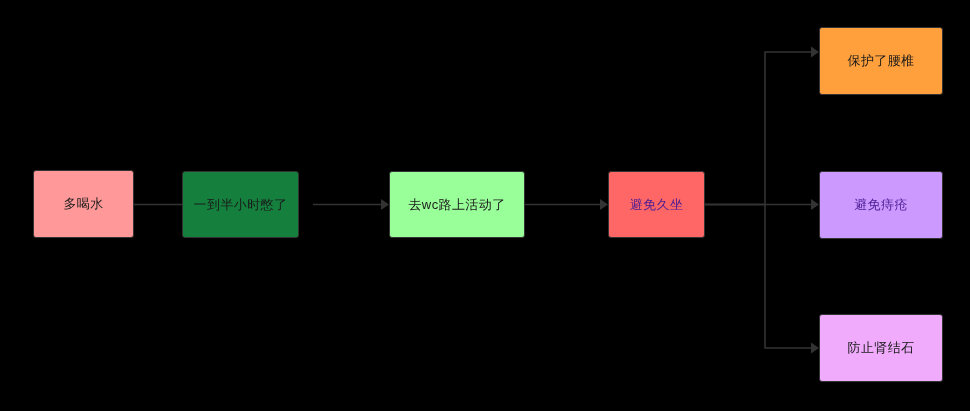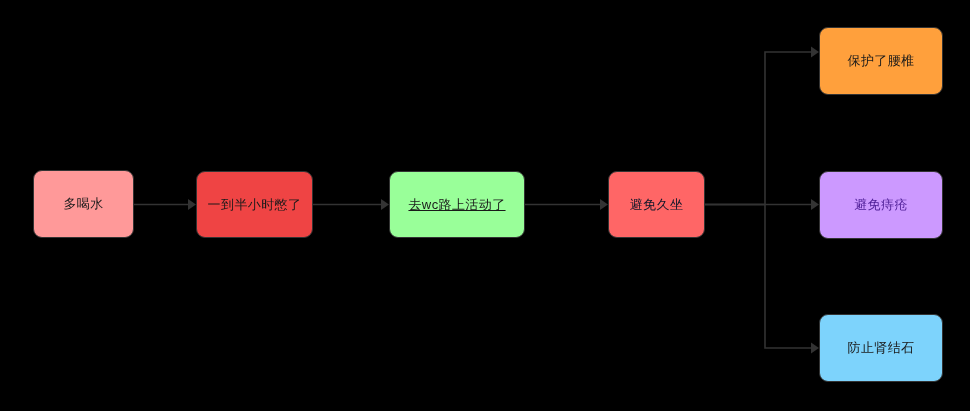--- a/index.html
+++ b/index.html
@@ -23,21 +23,21 @@
     left: 0;
     top: 0;
     width: 970px;
     height: 411px;
     pointer-events: none;
   }
   .node {
     position: absolute;
     box-sizing: border-box;
     border: 1.6px solid #333333;
-    border-radius: 9px;
+    border-radius: 3px;
     display: flex;
     align-items: center;
     justify-content: center;
     text-align: center;
     line-height: 1.2;
   }
   .node-label {
     font-size: 13px;
     color: #1a1a1a;
     letter-spacing: 0.4px;
@@ -72,32 +72,32 @@
       </g>
       <g>
         <path d="M 705 204.5 L 765 204.5 L 765 348 L 811 348" fill="none" stroke="#333333" stroke-width="1.6" stroke-linecap="butt" stroke-linejoin="miter"></path>
         <polygon points="819,348 811,342.5 811,353.5" fill="#333333"></polygon>
       </g>
     </svg>
   <div id="node-layer">
       <div class="node" style="left: 25px; top: 170px; width: 101px; height: 68px; background: rgb(255, 153, 153); border-color: rgb(51, 51, 51); margin-left: 8px;">
         <span class="node-label" style="color: rgb(26, 26, 26);">多喝水</span>
       </div>
-      <div class="node" style="left: 196px; top: 171px; width: 117px; height: 67px; background: #ef4444; border-color: rgb(51, 51, 51);">
+      <div class="node" style="left: 182px; top: 171px; width: 117px; height: 67px; background: #15803d; border-color: rgb(51, 51, 51);">
         <span class="node-label" style="color: rgb(26, 26, 26);">一到半小时憋了</span>
       </div>
       <div class="node" style="left: 389px; top: 171px; width: 136px; height: 67px; background: rgb(153, 255, 153); border-color: rgb(51, 51, 51);">
-        <span class="node-label" style="color: rgb(26, 26, 26); text-decoration: underline;">去wc路上活动了</span>
+        <span class="node-label" style="color: rgb(26, 26, 26);">去wc路上活动了</span>
       </div>
       <div class="node" style="left: 608px; top: 171px; width: 97px; height: 67px; background: rgb(255, 102, 102); border-color: rgb(51, 51, 51);">
-        <span class="node-label" style="color: #0f172a;">避免久坐</span>
+        <span class="node-label" style="color: #4c1d95;">避免久坐</span>
       </div>
       <div class="node" style="left: 819px; top: 27px; width: 124px; height: 68px; background: rgb(255, 160, 60); border-color: rgb(51, 51, 51);">
         <span class="node-label" style="color: rgb(26, 26, 26);">保护了腰椎</span>
       </div>
       <div class="node" style="left: 819px; top: 171px; width: 124px; height: 68px; background: rgb(204, 153, 255); border-color: rgb(51, 51, 51);">
         <span class="node-label" style="color: #4c1d95;">避免痔疮</span>
       </div>
-      <div class="node" style="left: 819px; top: 314px; width: 124px; height: 68px; background: #7dd3fc; border-color: rgb(51, 51, 51);">
+      <div class="node" style="left: 819px; top: 314px; width: 124px; height: 68px; background: #f0abfc; border-color: rgb(51, 51, 51);">
         <span class="node-label" style="color: rgb(26, 26, 26);">防止肾结石</span>
       </div>
     </div>
 </div>
 
 </body></html>

